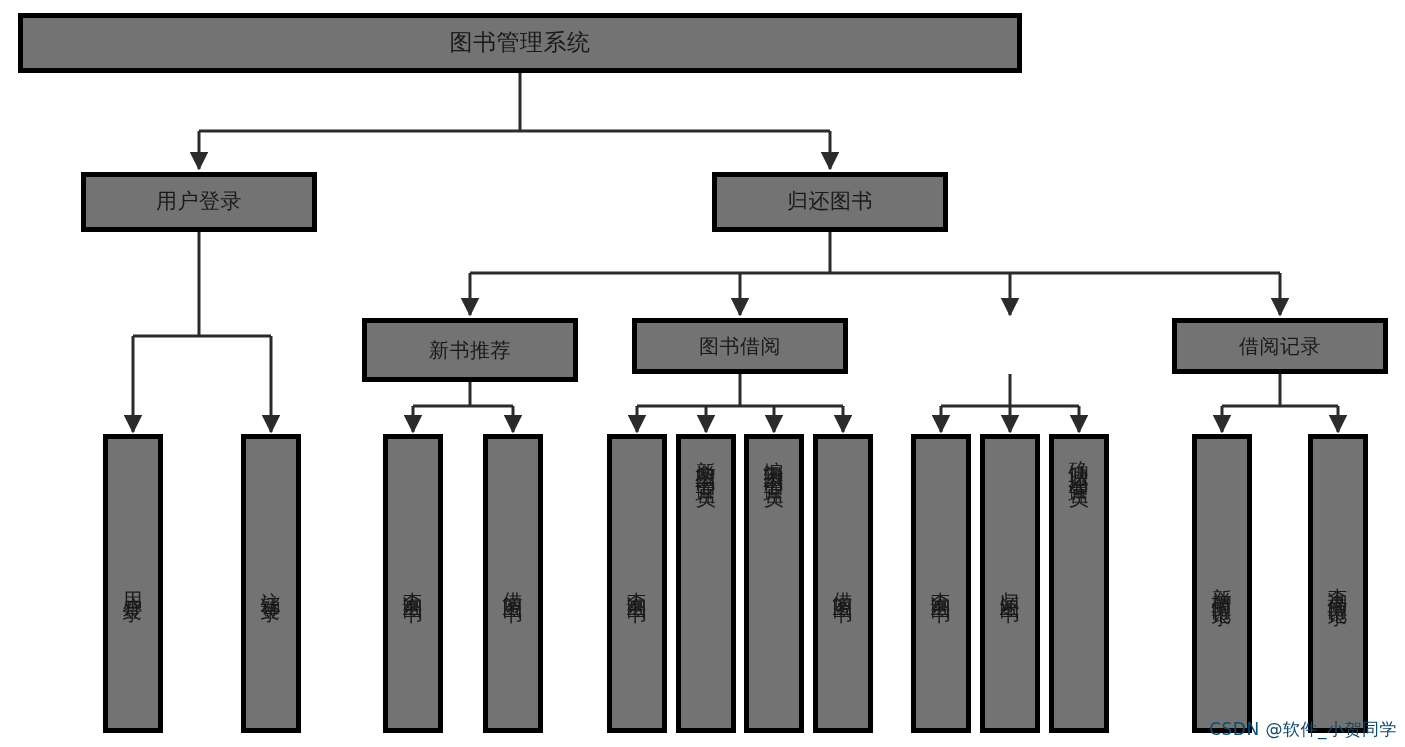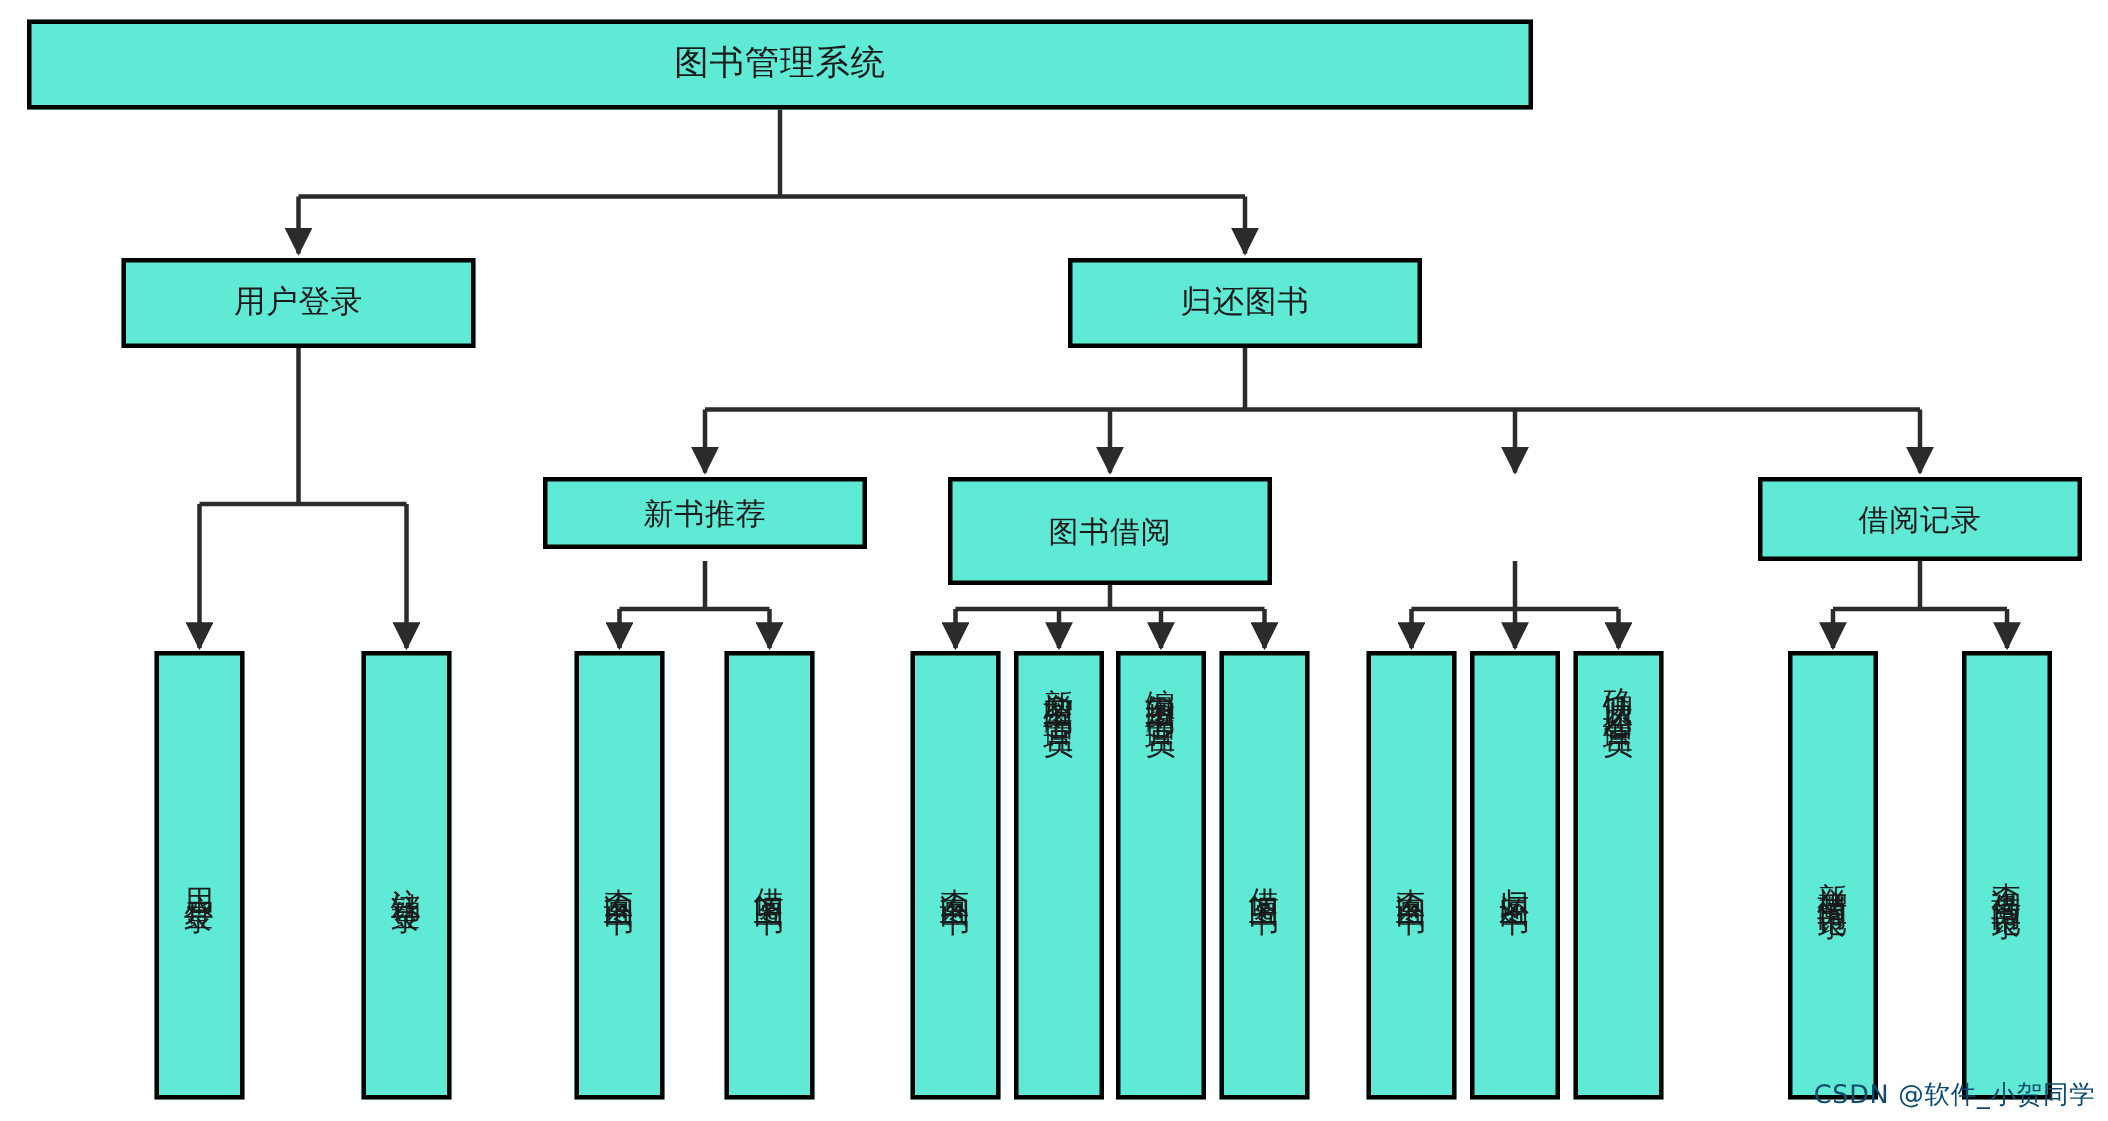--- a/index.html
+++ b/index.html
@@ -22,22 +22,22 @@
   #edges {
     position: absolute;
     left: 0;
     top: 0;
     width: 1405px;
     height: 747px;
   }
   .node {
     position: absolute;
     box-sizing: border-box;
-    background: #5eead4;
-    border: 3px solid #000000;
+    background: #737373;
+    border: 5px solid #000000;
     display: flex;
     align-items: center;
     justify-content: center;
     z-index: 2;
   }
   .node-label {
     color: #1a1a1a;
     line-height: 1.12;
     letter-spacing: 0.5px;
     white-space: pre-line;
@@ -135,24 +135,24 @@
     <span class="node-label">图书管理系统</span>
   </div>
 
   <div class="node level2" style="left:81px; top:172px; width:236px; height:60px;">
     <span class="node-label">用户登录</span>
   </div>
   <div class="node level2" style="left:712px; top:172px; width:236px; height:60px;">
     <span class="node-label">归还图书</span>
   </div>
 
-  <div class="node level3" style="left:362px; top:318px; width:216px; height:48px;">
+  <div class="node level3" style="left:362px; top:318px; width:216px; height:64px;">
     <span class="node-label">新书推荐</span>
   </div>
-  <div class="node level3" style="left:632px; top:318px; width:216px; height:72px;">
+  <div class="node level3" style="left:632px; top:318px; width:216px; height:56px;">
     <span class="node-label">图书借阅</span>
   </div>
   <div class="node level3" style="left:1172px; top:318px; width:216px; height:56px;justify-content:center;">
     <span class="node-label">借阅记录</span>
   </div>
 
   <div class="node leaf centered" style="left:103px; top:434px; width:60px; height:299px;">
     <span class="node-label">用户登录</span>
   </div>
   <div class="node leaf centered" style="left:241px; top:434px; width:60px; height:299px;">

